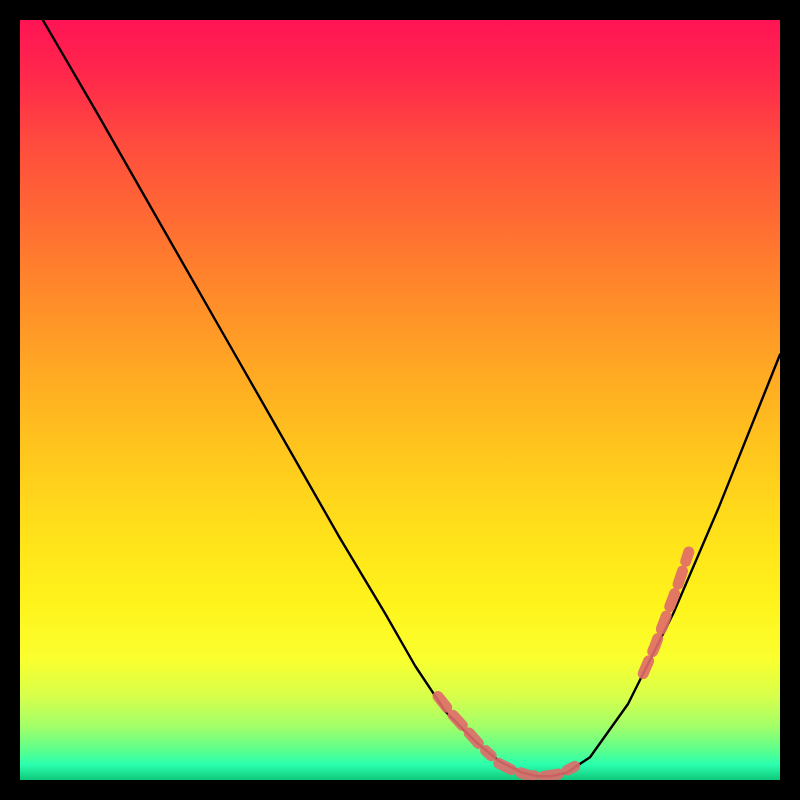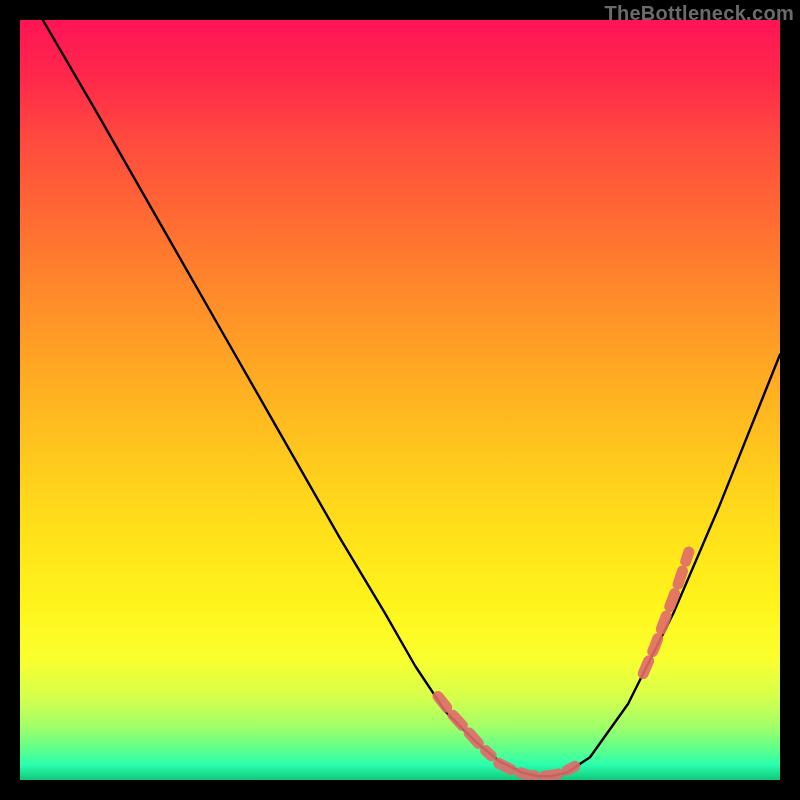--- a/index.html
+++ b/index.html
@@ -57,21 +57,20 @@
     left: 0;
     top: 0;
     width: 760px;
     height: 760px;
   }
 </style>
 </head>
 <body>
 
 <div class="frame">
-  <div class="watermark">TheBottleneck.com</div>
   <div class="plot">
     <svg class="curve" viewBox="0 0 760 760" preserveAspectRatio="none">
       <g id="main-curve">
           <path d="M22.8 0.0 L76.0 91.2 L136.8 197.6 L197.6 304.0 L258.4 410.4 L319.2 516.8 L364.8 592.8 L395.2 646.0 L425.6 691.6 L456.0 722.0 L478.8 741.0 L501.6 752.4 L516.8 756.2 L532.0 756.2 L547.2 752.4 L570.0 737.2 L608.0 684.0 L653.6 592.8 L699.2 486.4 L760.0 334.4" fill="none" stroke="#000000" stroke-width="2.4" stroke-linecap="round" stroke-linejoin="round"></path>
         </g>
       <g id="hl-left">
           <path d="M418.0 676.4 L433.2 695.4 L448.4 712.1 L459.8 725.0 L471.2 735.7" fill="none" stroke="#e06a6a" stroke-width="11" stroke-linecap="round" stroke-linejoin="round" stroke-dasharray="14 10" opacity="0.9"></path>
         </g>
       <g id="hl-bottom">
           <path d="M478.8 743.3 L494.0 750.9 L509.2 755.4 L524.4 756.2 L539.6 753.9 L554.8 746.3" fill="none" stroke="#e06a6a" stroke-width="11" stroke-linecap="round" stroke-linejoin="round" stroke-dasharray="14 10" opacity="0.9"></path>

